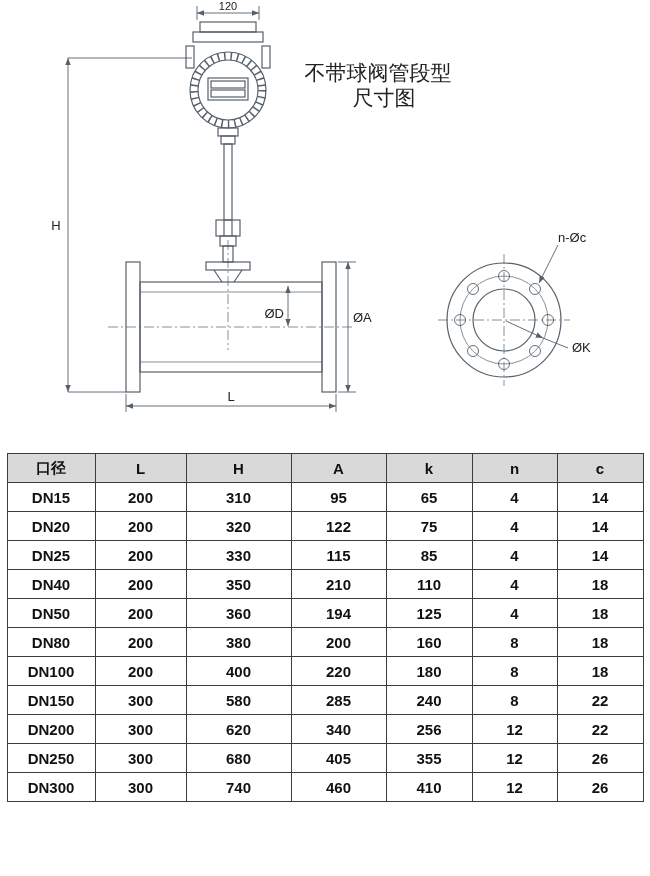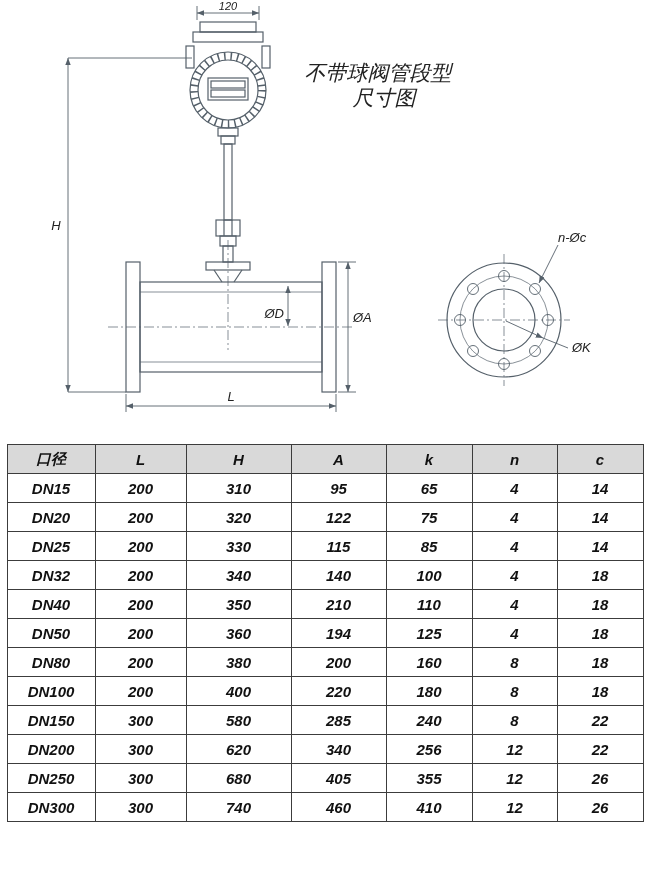--- a/index.html
+++ b/index.html
@@ -2,34 +2,34 @@
 <html><head>
 <meta charset="utf-8">
 <style>
   * { box-sizing: border-box; }
   html,body { margin:0; padding:0; }
   body {
     width: 650px;
     background: #ffffff;
     font-family: "Liberation Sans", sans-serif;
   }
-  .page { width: 650px; height: 876px; overflow: hidden; background:#fff;font-style:italic; }
+  .page { width: 650px; height: 876px; overflow: hidden; background:#fff; }
   svg.drawing { display:block; }
   svg.drawing text {
     font-family: "Liberation Sans", sans-serif;
     fill: #222;
   }
   .dim-label { font-size: 13px; }
   .dim-label-sm { font-size: 11px; }
   .title-text { font-size: 21px; fill: #111; }
   table.dim {
     border-collapse: collapse;
     table-layout: fixed;
     width: 636px;
-    margin: 7px auto;
+    margin: 16px auto;
   }
   .dim th, .dim td {
     border: 1px solid #3c3c3c;
     text-align: center;
     vertical-align: middle;
     font-size: 15px;
     font-weight: bold;
     color: #111;
     height: 29px;
     padding: 0;
@@ -205,29 +205,20 @@
         <tr>
           <td>DN25</td>
           <td>200</td>
           <td>330</td>
           <td>115</td>
           <td>85</td>
           <td>4</td>
           <td>14</td>
         </tr>
         <tr>
-          <td>DN32</td>
-          <td>200</td>
-          <td>340</td>
-          <td>140</td>
-          <td>100</td>
-          <td>4</td>
-          <td>18</td>
-        </tr>
-        <tr>
           <td>DN40</td>
           <td>200</td>
           <td>350</td>
           <td>210</td>
           <td>110</td>
           <td>4</td>
           <td>18</td>
         </tr>
         <tr>
           <td>DN50</td>

